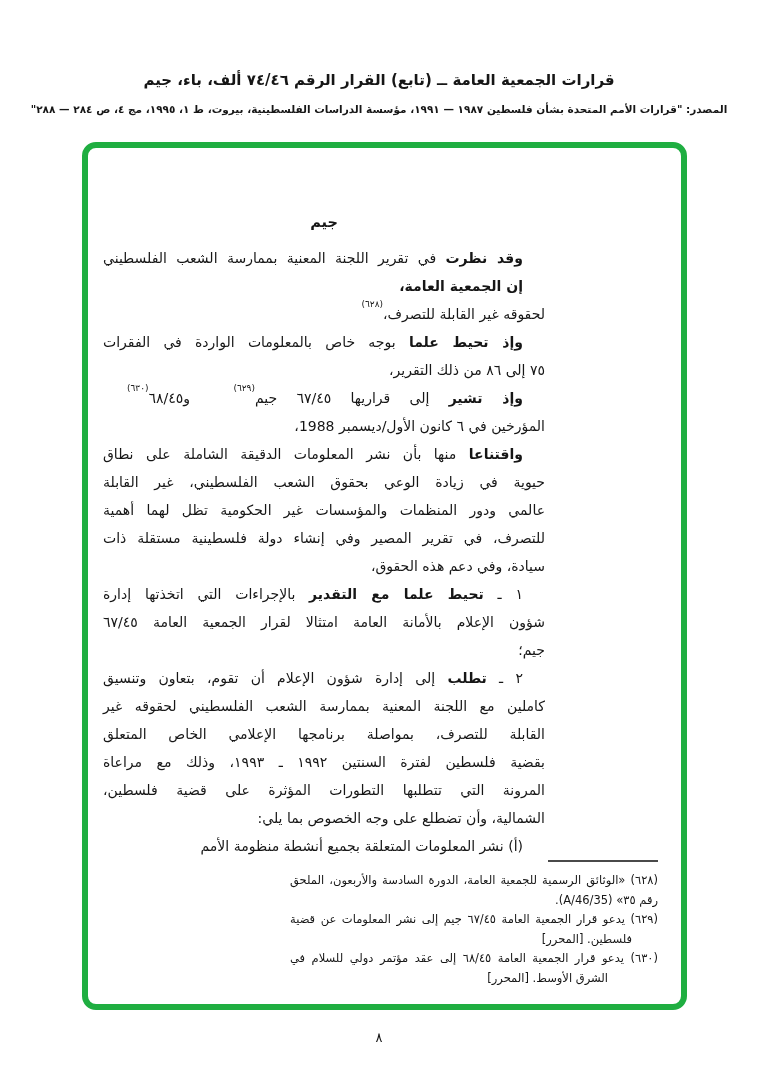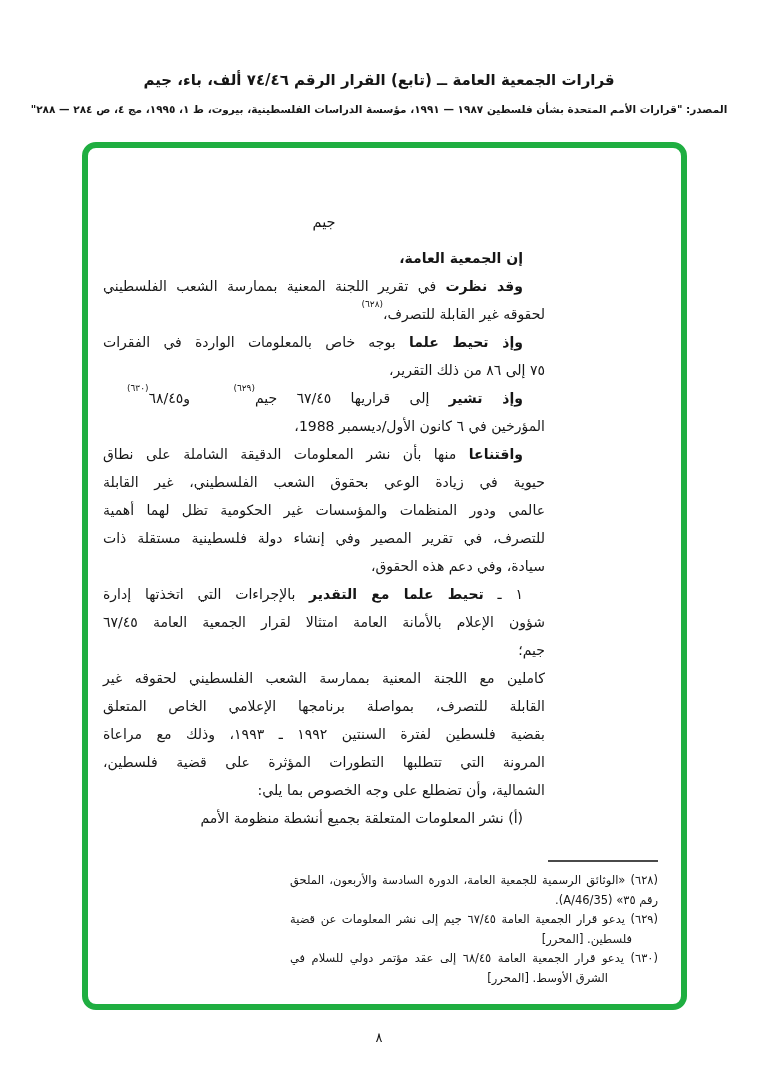--- a/index.html
+++ b/index.html
@@ -17,21 +17,21 @@
     position:absolute; top:102px; left:0; width:758px;
     text-align:center; font-weight:bold; font-size:10.5px; line-height:14px;
   }
   .doc-frame {
     position:absolute; left:82px; top:142px; width:605px; height:868px;
     border:6px solid #1fae41; border-radius:14px; box-sizing:border-box;
     background:transparent;
   }
   .sec-head {
     position:absolute; left:103px; top:208px; width:442px;
-    text-align:center; font-weight:normal; font-size:14.5px;
+    text-align:center; font-weight:bold; font-size:14.5px;
     height:28px; line-height:28px;
   }
   .body-text {
     position:absolute; left:103px; top:244px; width:442px;
     font-size:14px;
   }
   .bline {
     height:28px; line-height:28px;
     text-align:justify; text-align-last:justify;
     white-space:normal; overflow:visible;
@@ -63,35 +63,36 @@
 <body>
 
 <div class="header-title">قرارات الجمعية العامة ــ (تابع) القرار الرقم ٧٤/٤٦ ألف، باء، جيم</div>
 <div class="source-line">المصدر: "قرارات الأمم المتحدة بشأن فلسطين ١٩٨٧ — ١٩٩١، مؤسسة الدراسات الفلسطينية، بيروت، ط ١، ١٩٩٥، مج ٤، ص ٢٨٤ — ٢٨٨"</div>
 
 <div class="doc-frame" style="border-color: rgb(31, 174, 65);"></div>
 
 <div class="sec-head">جيم</div>
 
 <div class="body-text">
+    <div class="bline first"><span class="b">وقد نظرت</span><span> في تقرير اللجنة المعنية بممارسة الشعب الفلسطيني</span></div>
     <div class="bline first last"><span class="b">إن الجمعية العامة،</span></div>
-    <div class="bline first"><span class="b">وقد نظرت</span><span> في تقرير اللجنة المعنية بممارسة الشعب الفلسطيني</span></div>
     <div class="bline last"><span>لحقوقه غير القابلة للتصرف،</span><sup>(٦٢٨)</sup></div>
     <div class="bline first"><span class="b">وإذ تحيط علما</span><span> بوجه خاص بالمعلومات الواردة في الفقرات</span></div>
     <div class="bline last"><span>٧٥ إلى ٨٦ من ذلك التقرير،</span></div>
     <div class="bline first"><span class="b">وإذ تشير</span><span> إلى قراريها ٦٧/٤٥ جيم</span><sup>(٦٢٩)</sup><span> و٦٨/٤٥</span><sup>(٦٣٠)</sup></div>
     <div class="bline last"><span>المؤرخين في ٦ كانون الأول/ديسمبر 1988،</span></div>
     <div class="bline first"><span class="b">واقتناعا</span><span> منها بأن نشر المعلومات الدقيقة الشاملة على نطاق</span></div>
     <div class="bline"><span>حيوية في زيادة الوعي بحقوق الشعب الفلسطيني، غير القابلة</span></div>
     <div class="bline"><span>عالمي ودور المنظمات والمؤسسات غير الحكومية تظل لهما أهمية</span></div>
     <div class="bline"><span>للتصرف، في تقرير المصير وفي إنشاء دولة فلسطينية مستقلة ذات</span></div>
     <div class="bline last"><span>سيادة، وفي دعم هذه الحقوق،</span></div>
     <div class="bline first"><span>١ ـ </span><span class="b">تحيط علما مع التقدير</span><span> بالإجراءات التي اتخذتها إدارة</span></div>
     <div class="bline"><span>شؤون الإعلام بالأمانة العامة امتثالا لقرار الجمعية العامة ٦٧/٤٥</span></div>
     <div class="bline last"><span>جيم؛</span></div>
+    <div class="bline first"><span>٢ ـ </span><span class="b">تطلب</span><span> إلى إدارة شؤون الإعلام أن تقوم، بتعاون وتنسيق</span></div>
     <div class="bline"><span>كاملين مع اللجنة المعنية بممارسة الشعب الفلسطيني لحقوقه غير</span></div>
     <div class="bline"><span>القابلة للتصرف، بمواصلة برنامجها الإعلامي الخاص المتعلق</span></div>
     <div class="bline"><span>بقضية فلسطين لفترة السنتين ١٩٩٢ ـ ١٩٩٣، وذلك مع مراعاة</span></div>
     <div class="bline"><span>المرونة التي تتطلبها التطورات المؤثرة على قضية فلسطين،</span></div>
     <div class="bline last"><span>الشمالية، وأن تضطلع على وجه الخصوص بما يلي:</span></div>
     <div class="bline first last"><span>(أ) نشر المعلومات المتعلقة بجميع أنشطة منظومة الأمم</span></div>
   </div>
 
 <div class="footnotes">
   <div class="fn-sep"></div>

